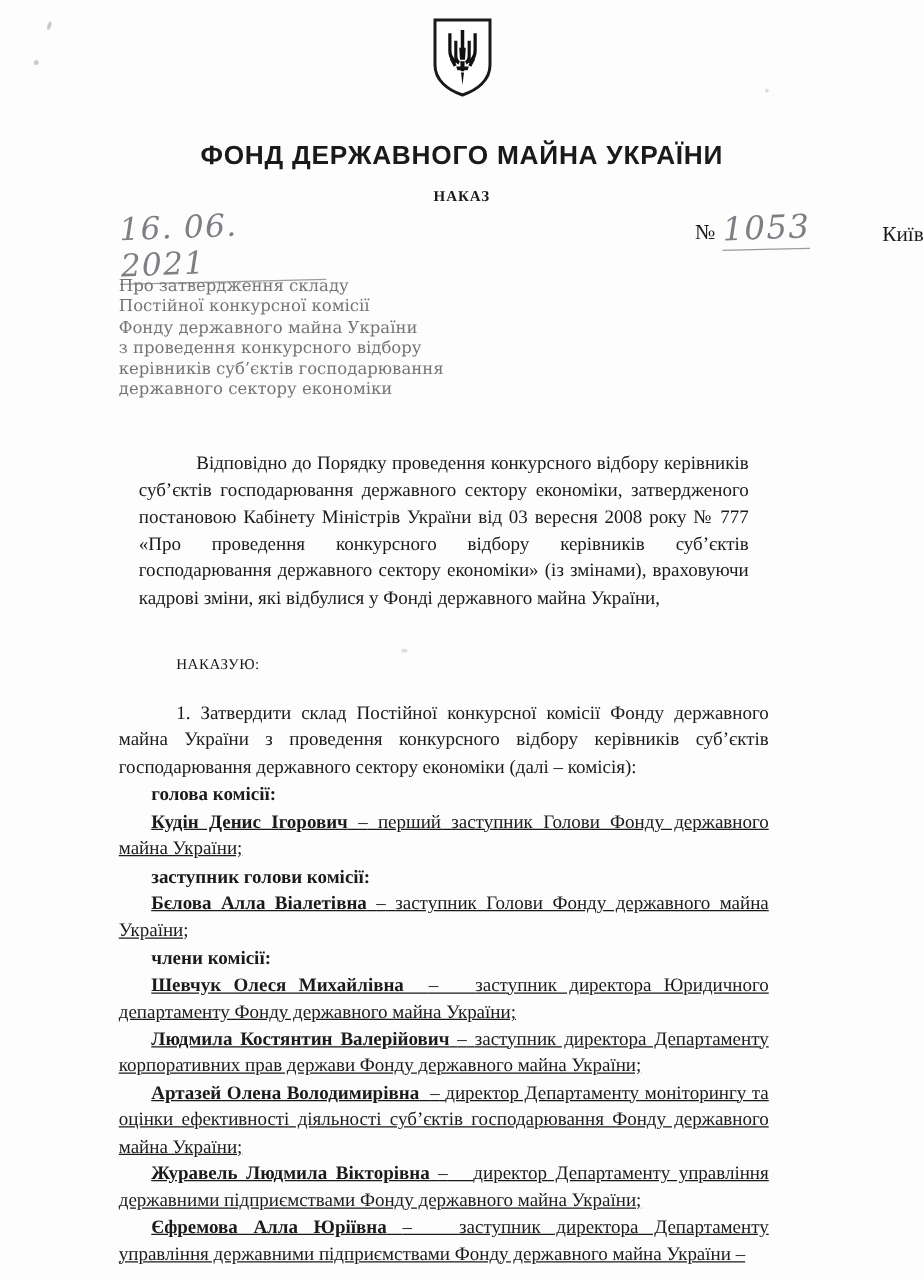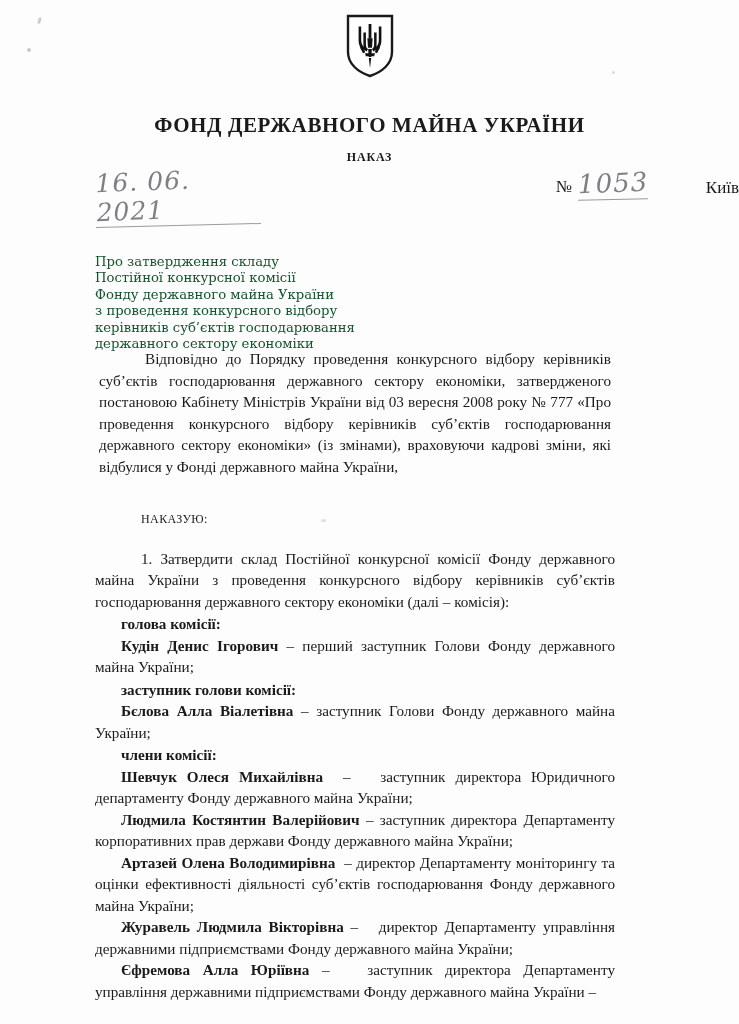--- a/index.html
+++ b/index.html
@@ -42,21 +42,21 @@
 
   
   .org-title {
     position: absolute;
     left: 0; right: 0;
     top: 113px;
     text-align: center;
     font-size: 21px;
     font-weight: bold;
     letter-spacing: .6px;
-    font-family: Liberation Serif, serif;
+    font-family: Liberation Sans, sans-serif;
   }
   .doc-type {
     position: absolute;
     left: 0; right: 0;
     top: 150px;
     text-align: center;
     font-size: 12px;
     font-weight: bold;
     letter-spacing: .8px;
   }
@@ -114,37 +114,36 @@
 
   
   .subject {
     position: absolute;
     left: 95px;
     top: 222px;
     width: 300px;
     font-size: 13.2px;
     line-height: 16.4px;
     font-family: "DejaVu Serif", "Liberation Serif", serif;
-    color: #14532d;
-    margin-top: 32px;
+    color: #737373;
   }
   .subject div { white-space: nowrap; }
 
   
   .body {
     position: absolute;
     left: 95px;
     top: 344px;
     width: 520px;
     font-size: 15.2px;
     line-height: 21.5px;
     text-align: justify;
   }
   p.para {
-    margin: 4px;
+    margin: 16px;
     text-indent: 46px;
     text-align: justify;
   }
   .order-word {
     margin: 32px 0 0 0;
     text-indent: 46px;
     font-weight: normal;
     font-size: 12px;
     letter-spacing: .4px;
   }
@@ -155,20 +154,21 @@
   }
   .role-head {
     margin: 1px 0 0 0;
     text-indent: 26px;
     font-weight: bold;
   }
   .member {
     margin: 0;
     text-indent: 26px;
     text-align: justify;
+    text-decoration: underline;
   }
   .member b { font-weight: bold; }
   .nowrapsp { white-space: pre; }
 </style>
 </head>
 <body>
 
 <div class="page">
 
   <span class="speck s1"></span>

